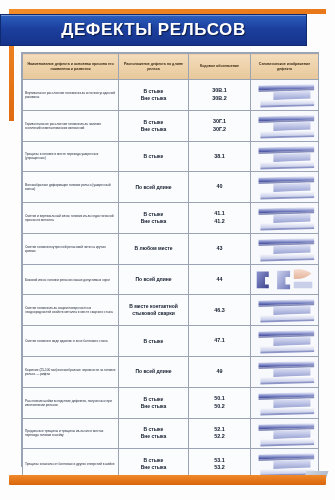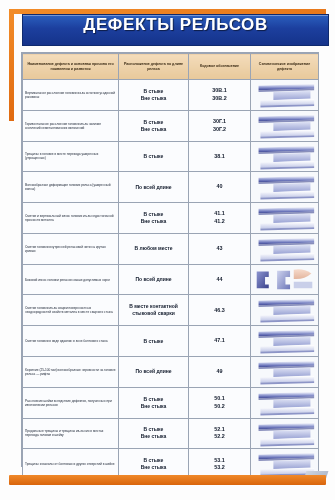--- a/index.html
+++ b/index.html
@@ -30,25 +30,25 @@
     border-radius:1px;
   }
   #frame-bottom-tail{
     position:absolute;left:305px;top:471px;width:22px;height:9px;
     background:linear-gradient(135deg,#cfd6e2,#aab4c6);
     transform:skewX(-18deg);
   }
 
   
   #title-banner{
-    position:absolute;left:22px;top:14px;width:307px;height:32px;
+    position:absolute;left:0;top:14px;width:307px;height:32px;
     background:linear-gradient(180deg,#2b5fbe 0%,#1c3f9e 45%,#15338a 100%);
     border:1px solid #0f2a6e;
     box-sizing:border-box;
-    display:flex;justify-content:center;
+    display:flex;align-items:center;justify-content:center;
     box-shadow:inset 0 1px 0 rgba(255,255,255,.35);
   }
   #title-text{
     color:#ffffff;
     font-size:17px;
     font-weight:bold;
     letter-spacing:.6px;
     text-shadow:1px 1px 1px rgba(0,0,0,.55);
     white-space:nowrap;
   }

